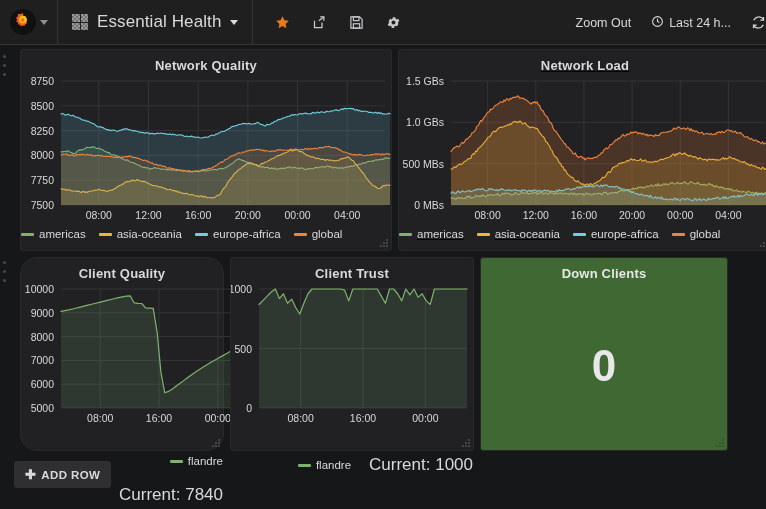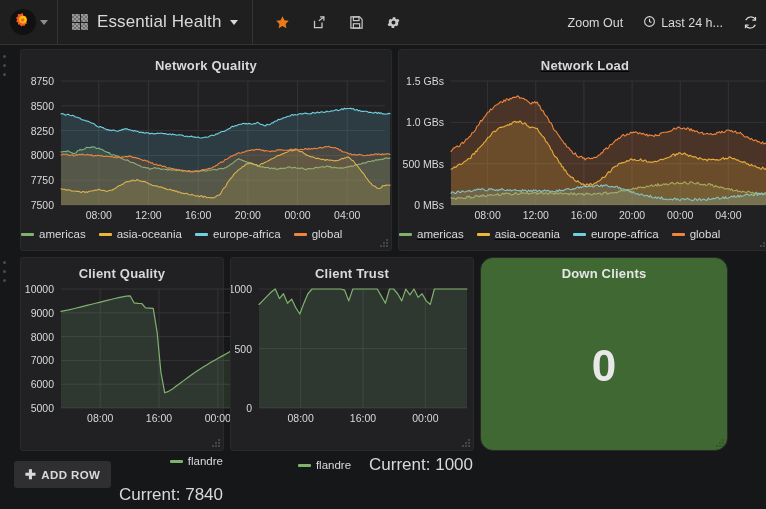--- a/index.html
+++ b/index.html
@@ -64,21 +64,21 @@
   #dash-title {
     color: #d8d9da; font-size: 17px; letter-spacing: .1px;
   }
   .nav-icons {
     display: flex; align-items: center; gap: 22px;
     padding-left: 22px;
   }
   .nav-icon { cursor: pointer; line-height: 0; }
 
   .nav-right {
-    position: absolute; right: 8px; top: 0; height: 45px;
+    position: absolute; right: 0; top: 0; height: 45px;
     display: flex; align-items: center; gap: 20px;
   }
   .nav-right-text { color: #d8d9da; font-size: 12.5px; }
   .timepick { display:flex; align-items:center; gap:5px; color:#d8d9da; font-size:12.5px; }
 
   
   #dashboard { padding: 0; }
   .row {
     position: relative;
     display: flex;
@@ -121,21 +121,21 @@
     flex-wrap: wrap;
   }
   .legend.left { justify-content: flex-end; padding-left: 28px; gap: 18px; margin-top: 24px; }
   .legend-item { display:flex; align-items:center; gap: 5px; }
   .legend-swatch { width: 13px; height: 3px; border-radius: 1px; display:block; }
   .legend-label { color: #d8d9da; font-size: 11.5px; }
   .legend-current { color: #d8d9da; font-size: 17px; }
 
   
   .singlestat {
-    border-radius: 13px;
+    border-radius: 3px;
     display: flex; flex-direction: column; align-items: center;
     position: relative;
     border: 1px solid #29292b;
   }
   .singlestat .panel-title { color: #e6e6e6; }
   .singlestat-value {
     flex: 1; display:flex; align-items:center; justify-content:center;
     font-size: 44px; font-weight: bold; color: #e8e8e8;
     width: 100%;
   }
@@ -371,21 +371,21 @@
     </div>
   </div>
 
   <div class="row" style="padding-top:6px;">
     <div class="row-handle">
         <span></span>
         <span></span>
         <span></span>
       </div>
 
-    <div class="panel" style="width:204px;height:194px;">
+    <div class="panel" style="width:204px;height:194px;border-radius:17px;">
       <div class="panel-title">Client Quality</div>
       <div class="plot-wrap">
         <svg id="svg-client-quality" width="242" height="145" viewBox="0 0 242 145">
             <text x="33" y="129" text-anchor="end" fill="#d8d9da" font-size="10.5">5000</text>
             <line x1="40" y1="101.2" x2="236" y2="101.2" stroke="#343437" stroke-width="1"></line>
             <text x="33" y="105.2" text-anchor="end" fill="#d8d9da" font-size="10.5">6000</text>
             <line x1="40" y1="77.4" x2="236" y2="77.4" stroke="#343437" stroke-width="1"></line>
             <text x="33" y="81.4" text-anchor="end" fill="#d8d9da" font-size="10.5">7000</text>
             <line x1="40" y1="53.60000000000001" x2="236" y2="53.60000000000001" stroke="#343437" stroke-width="1"></line>
             <text x="33" y="57.60000000000001" text-anchor="end" fill="#d8d9da" font-size="10.5">8000</text>

